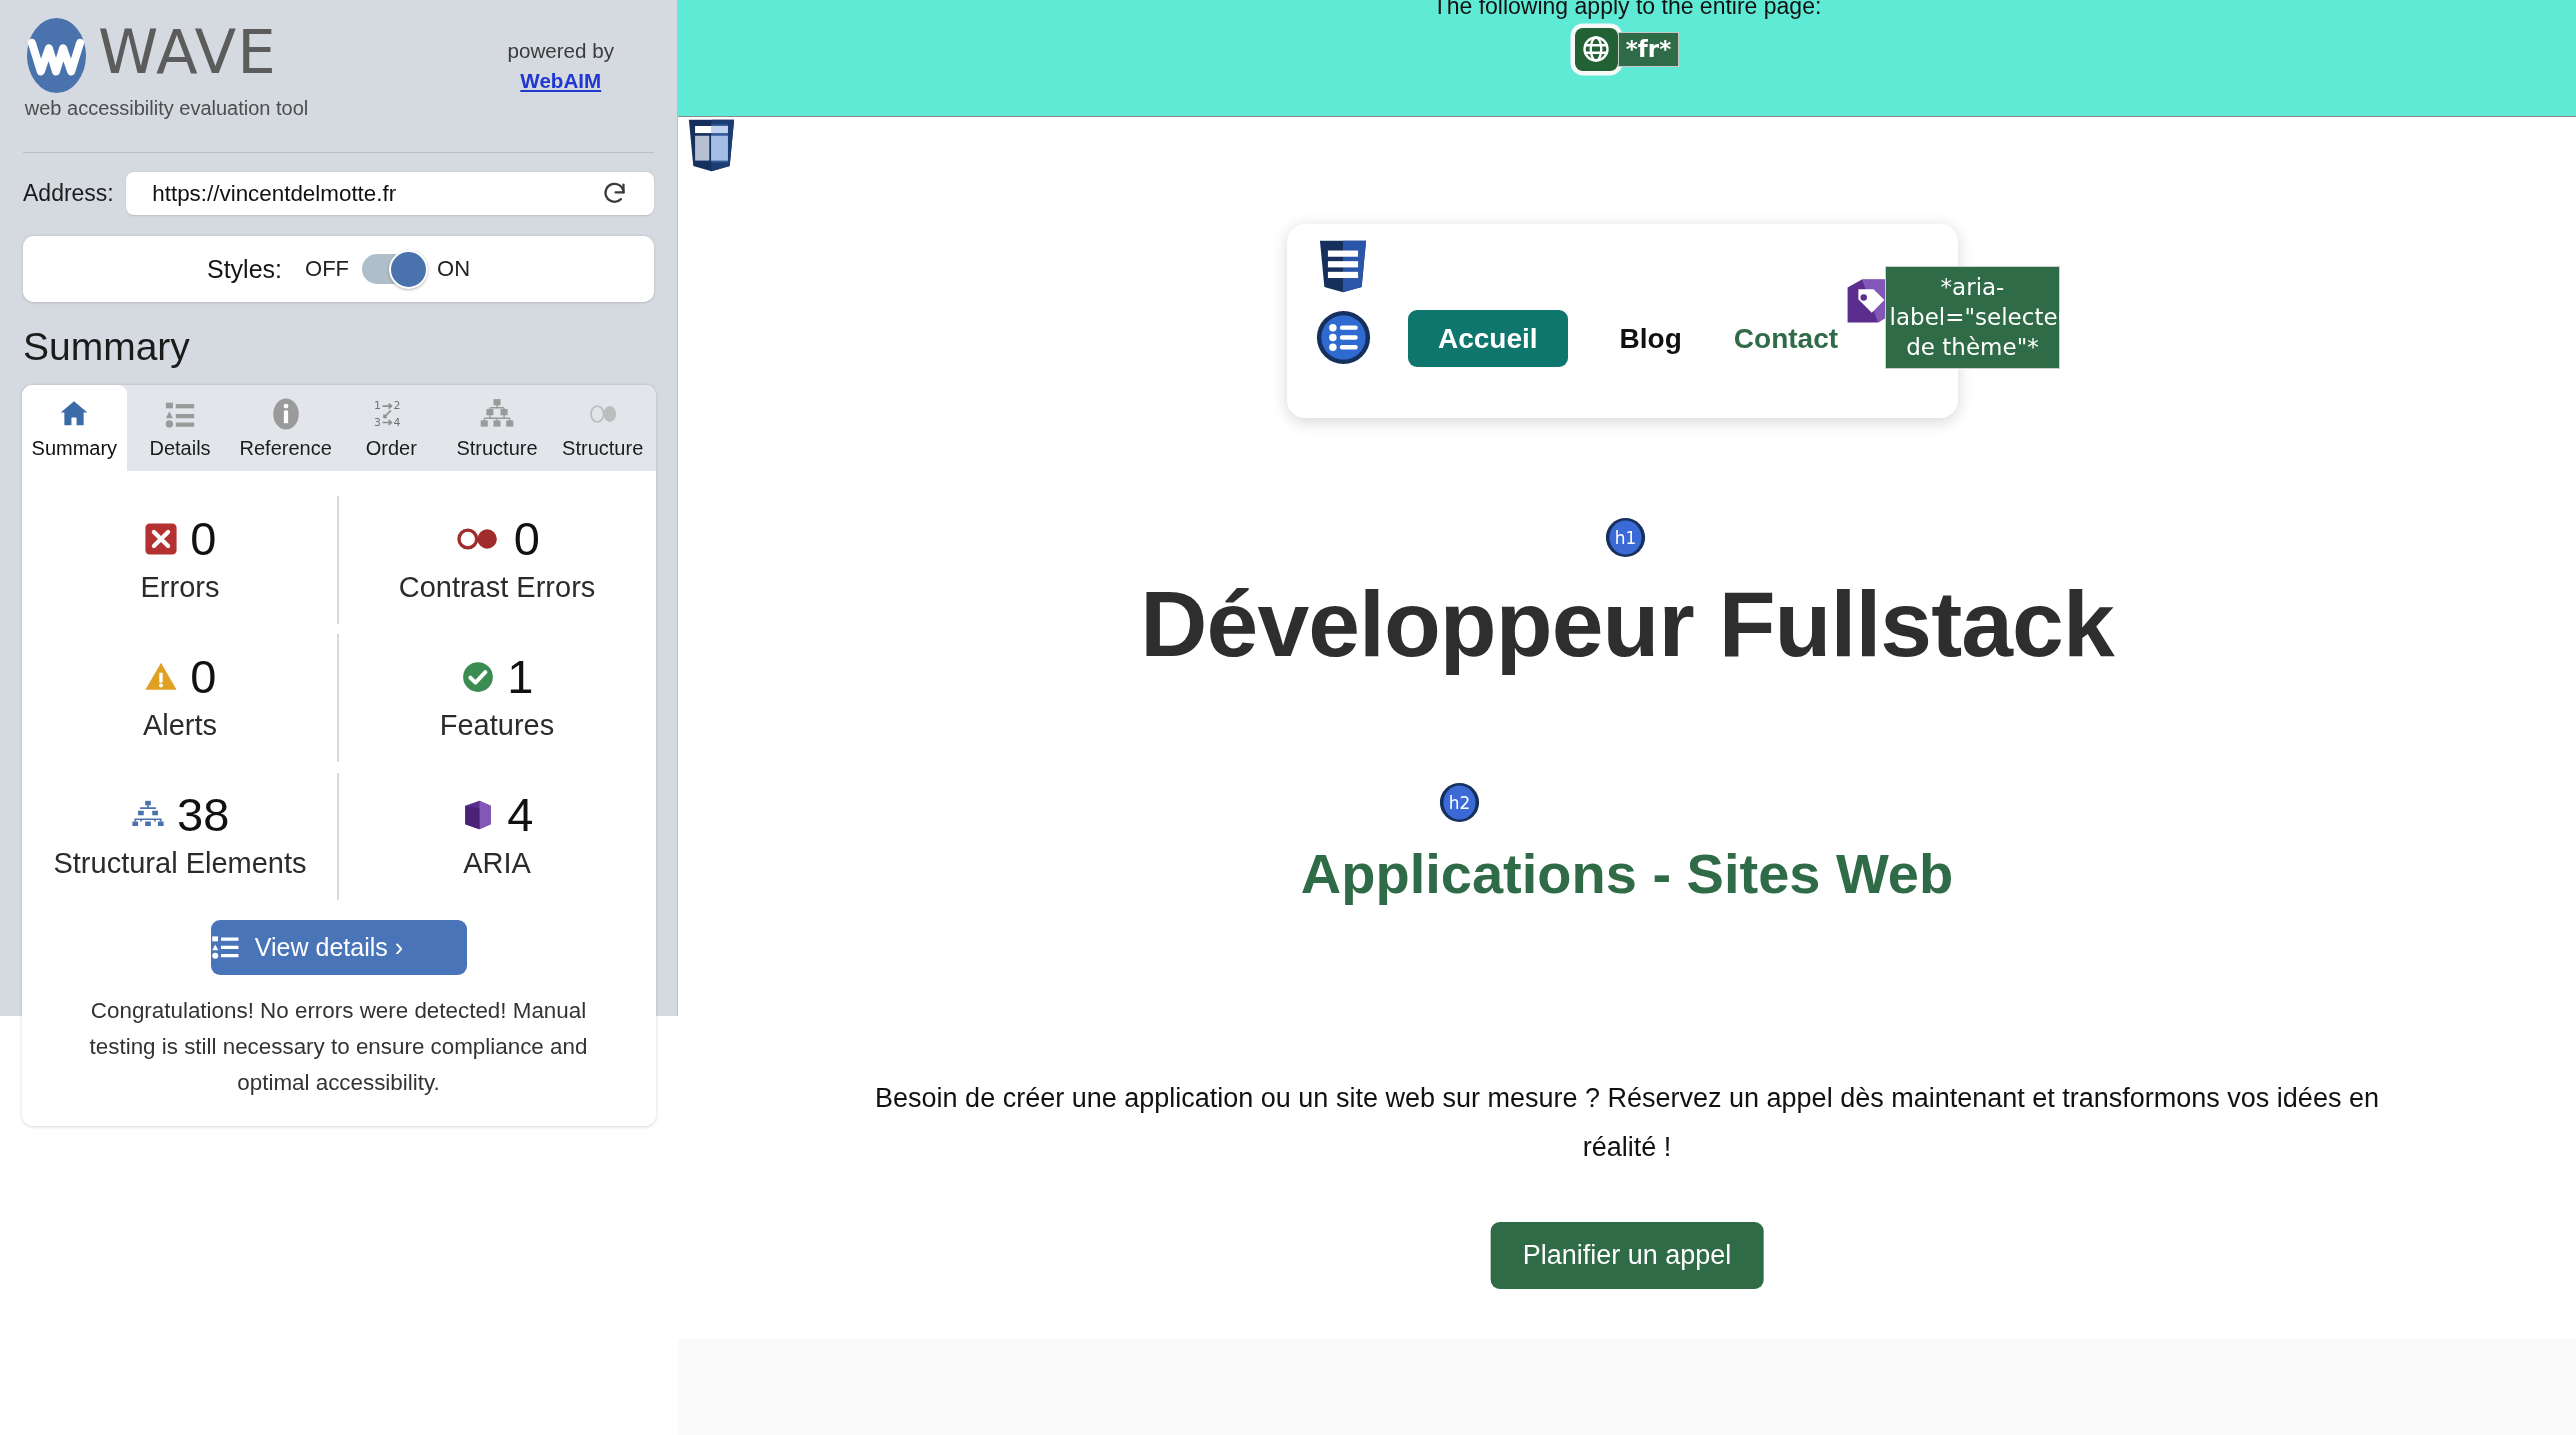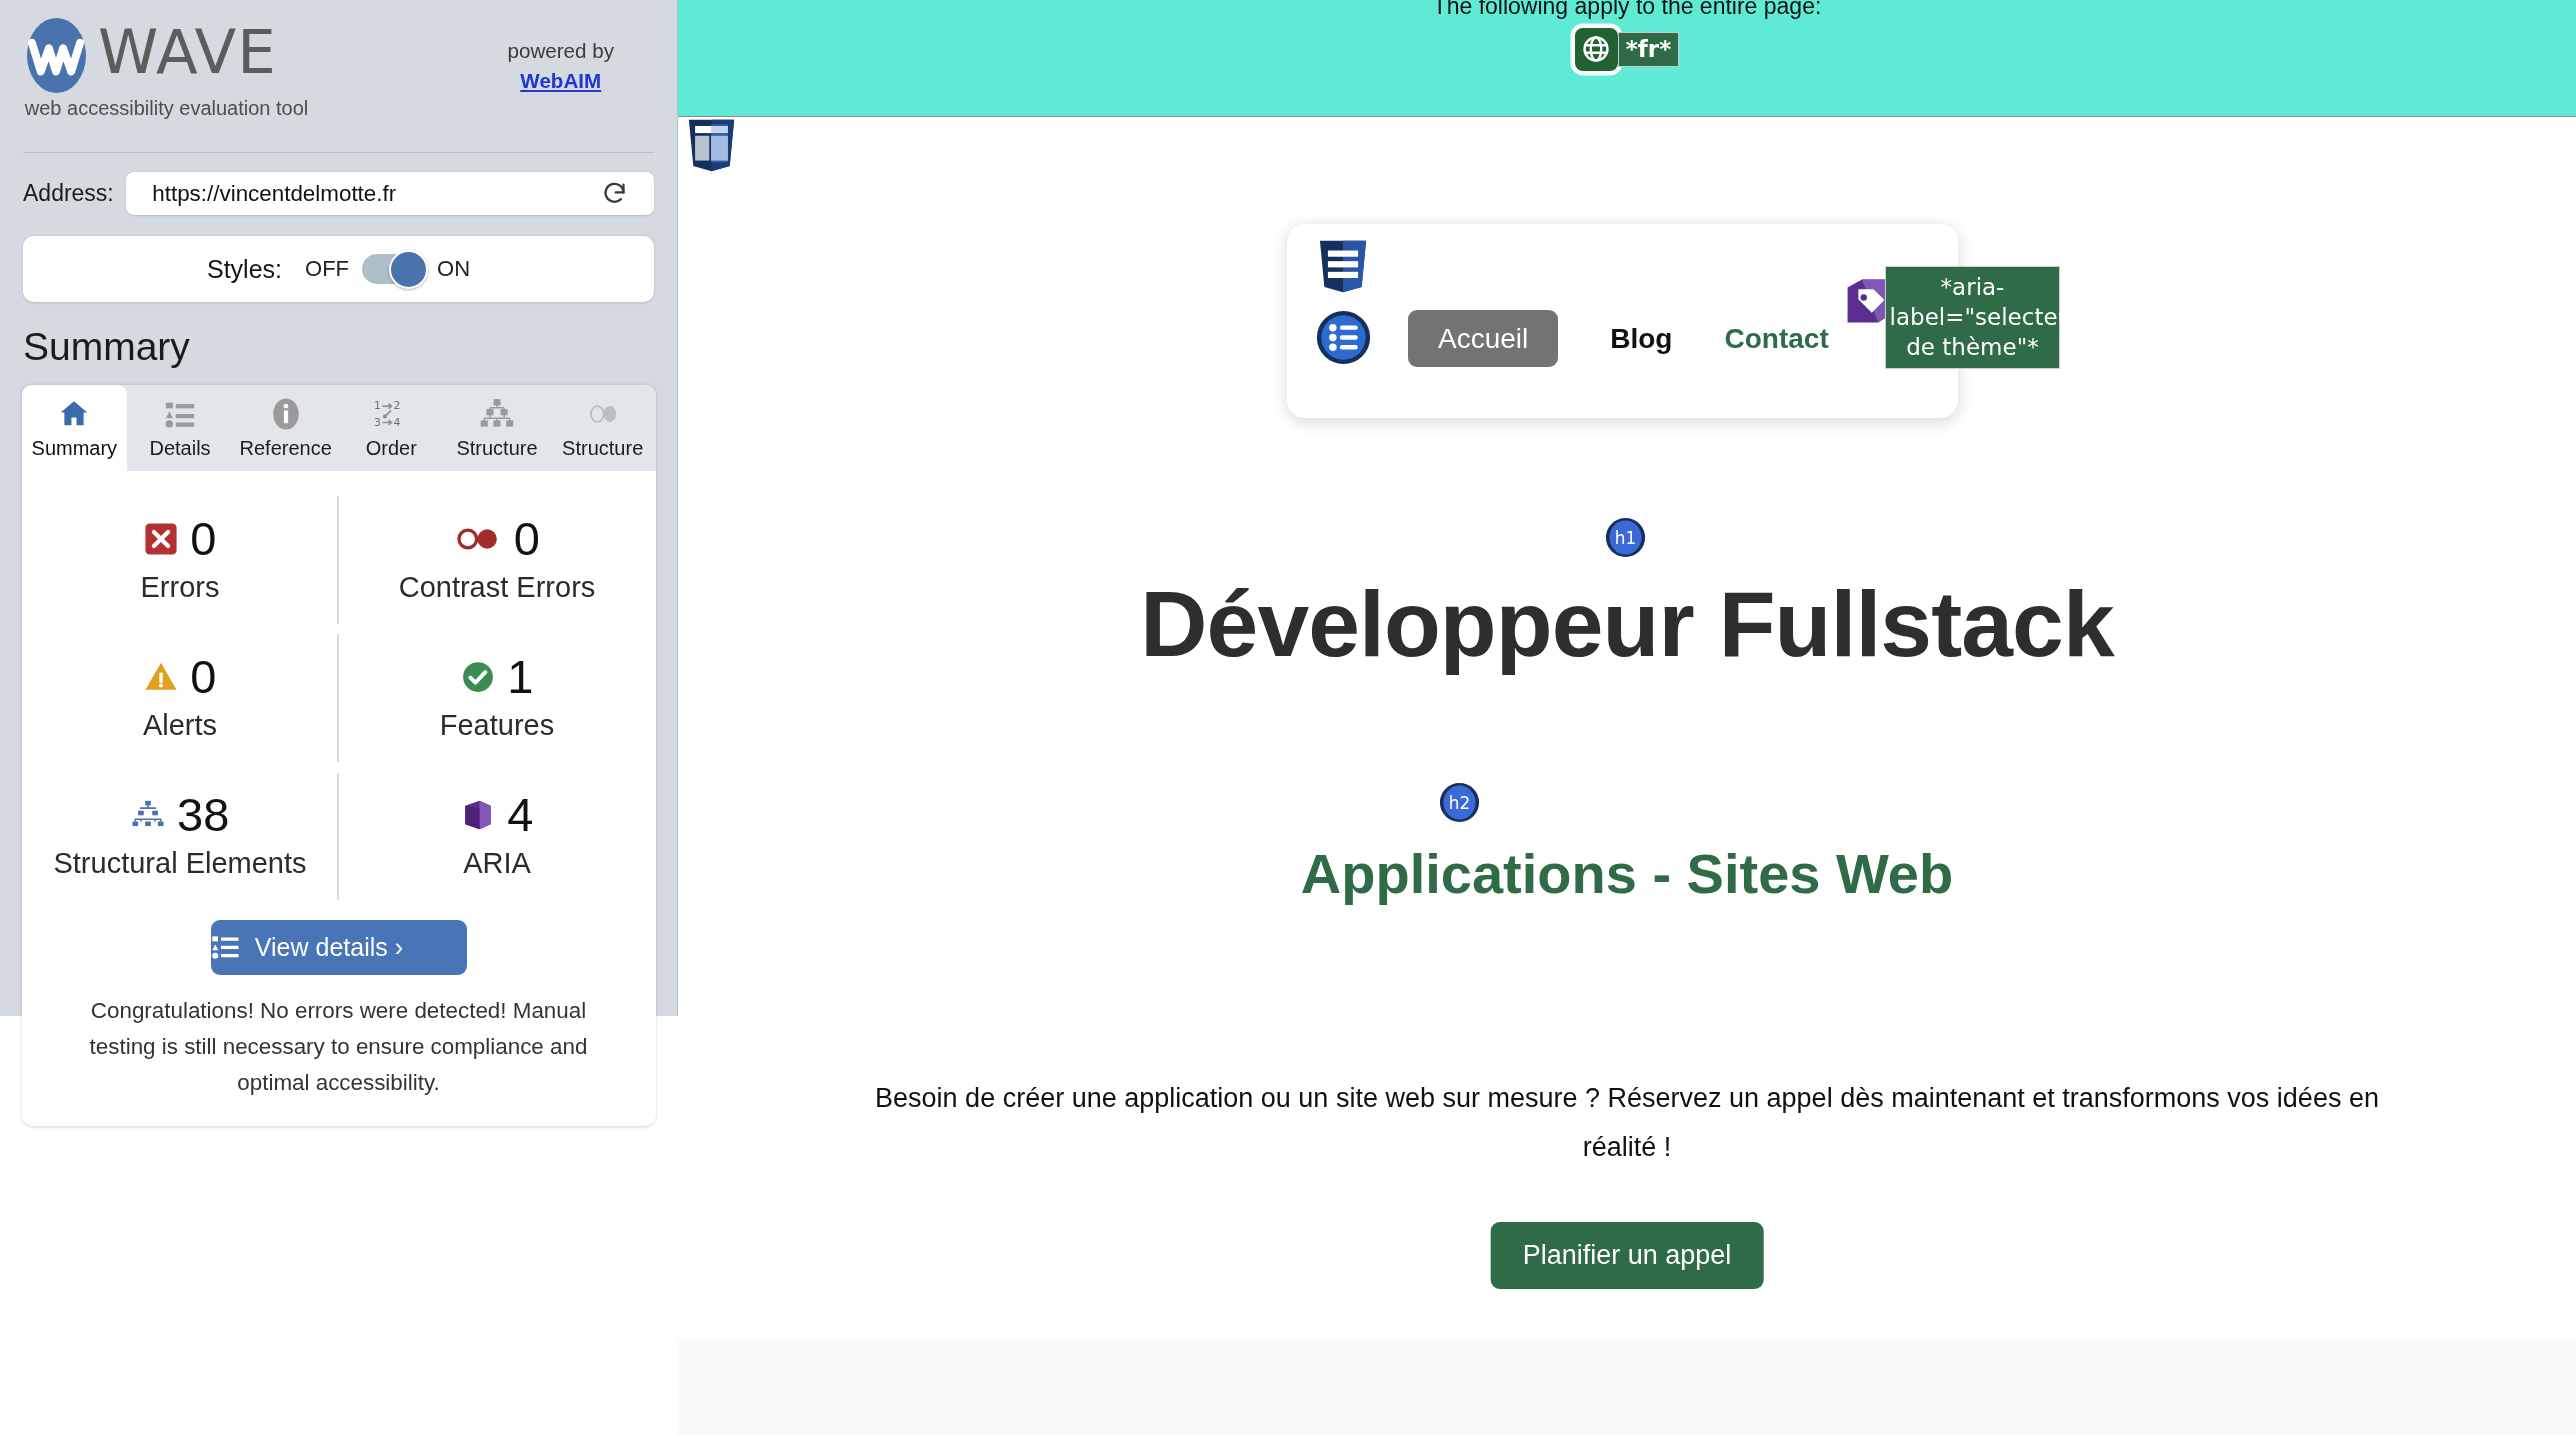--- a/index.html
+++ b/index.html
@@ -176,21 +176,21 @@
     background: #ffffff; border-radius: 18px;
     box-shadow: 0 3.6px 16px rgba(0,0,0,.16);
   }
   .nav-icon-shield { position: absolute; left: 31px; top: 15px; }
   .nav-icon-list   { position: absolute; left: 29px; top: 86px; }
   .nav-items {
     position: absolute; left: 121px; top: 86px;
     display: flex; align-items: center; gap: 0;
   }
   .nav-accueil {
-    background: #737373; color: #fff; font-size: 28px; font-weight: 400;
+    background: #0f766e; color: #fff; font-size: 28px; font-weight: 700;
     border-radius: 9px; padding: 12.5px 30px; line-height: 32px;
     border: none; cursor: pointer; font-family: "Liberation Sans", sans-serif;
   }
   .nav-blog {
     color: #111; font-size: 28px; font-weight: 700; margin-left: 52px; cursor: pointer;
   }
   .nav-contact {
     color: #2f6b46; font-size: 28px; font-weight: 700; margin-left: 52px; cursor: pointer;
   }
   .aria-tag-icon { position: absolute; left: 557px; top: 51px; }

